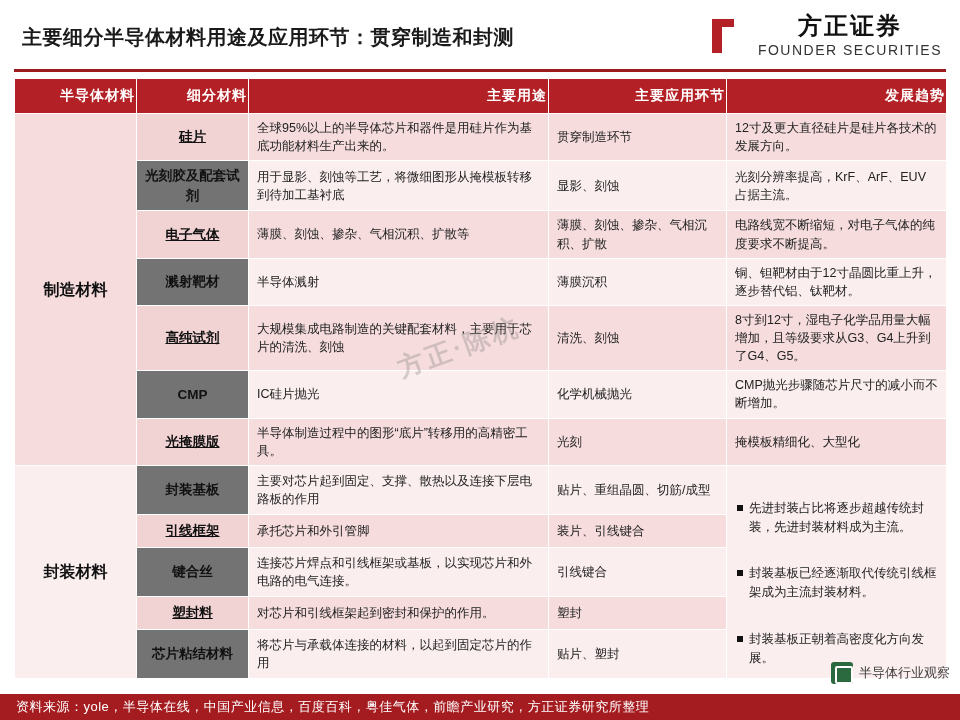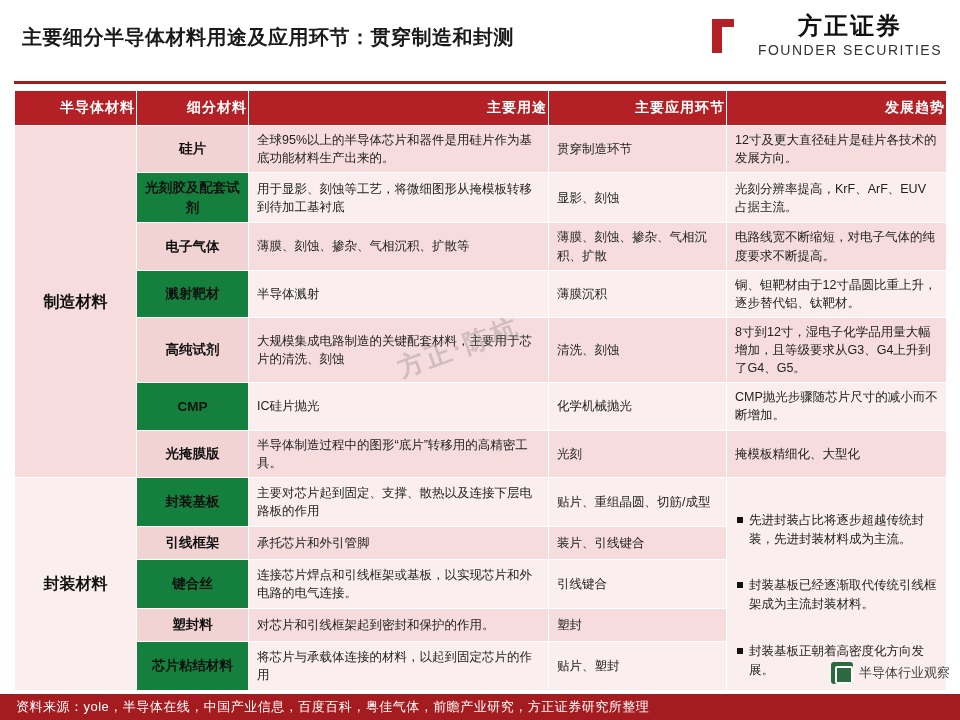--- a/index.html
+++ b/index.html
@@ -8,21 +8,21 @@
     background:#ffffff;
     font-family:"Liberation Sans", sans-serif;
     color:#222;
     overflow:hidden;
   }
   .slide{position:relative;width:960px;height:720px;box-sizing:border-box;}
 
   
   .header{
     position:relative;
-    height:90px;
+    height:78px;
     padding:18px 14px 0 18px;
     box-sizing:border-box;
   }
   .title{
     font-size:20px;
     font-weight:bold;
     color:#1a1a1a;
     letter-spacing:0.5px;
     margin:6px 0 0 4px;
   }
@@ -98,22 +98,22 @@
   .cat-a{background:#f2d3d4;}
   .cat-b{background:#f7e3e4;}
   .sub{
     text-align:center;
     font-weight:bold;
     font-size:13.5px;
     color:#111;
   }
   .rowA td{background:#f6dcdd;}
   .rowB td{background:#fbeeef;}
-  .rowA td.sub{background:#f2d3d4;}
-  .rowB td.sub{background:#15803d;}
+  .rowA td.sub{background:#f2d3d4;text-decoration:underline;}
+  .rowB td.sub{background:#737373;}
   .trend-merged{
     background:#fbeeef;
     vertical-align:middle;
   }
   .trend-merged ul{
     margin:0;padding-left:14px;
     list-style:none;
   }
   .trend-merged li{
     position:relative;

